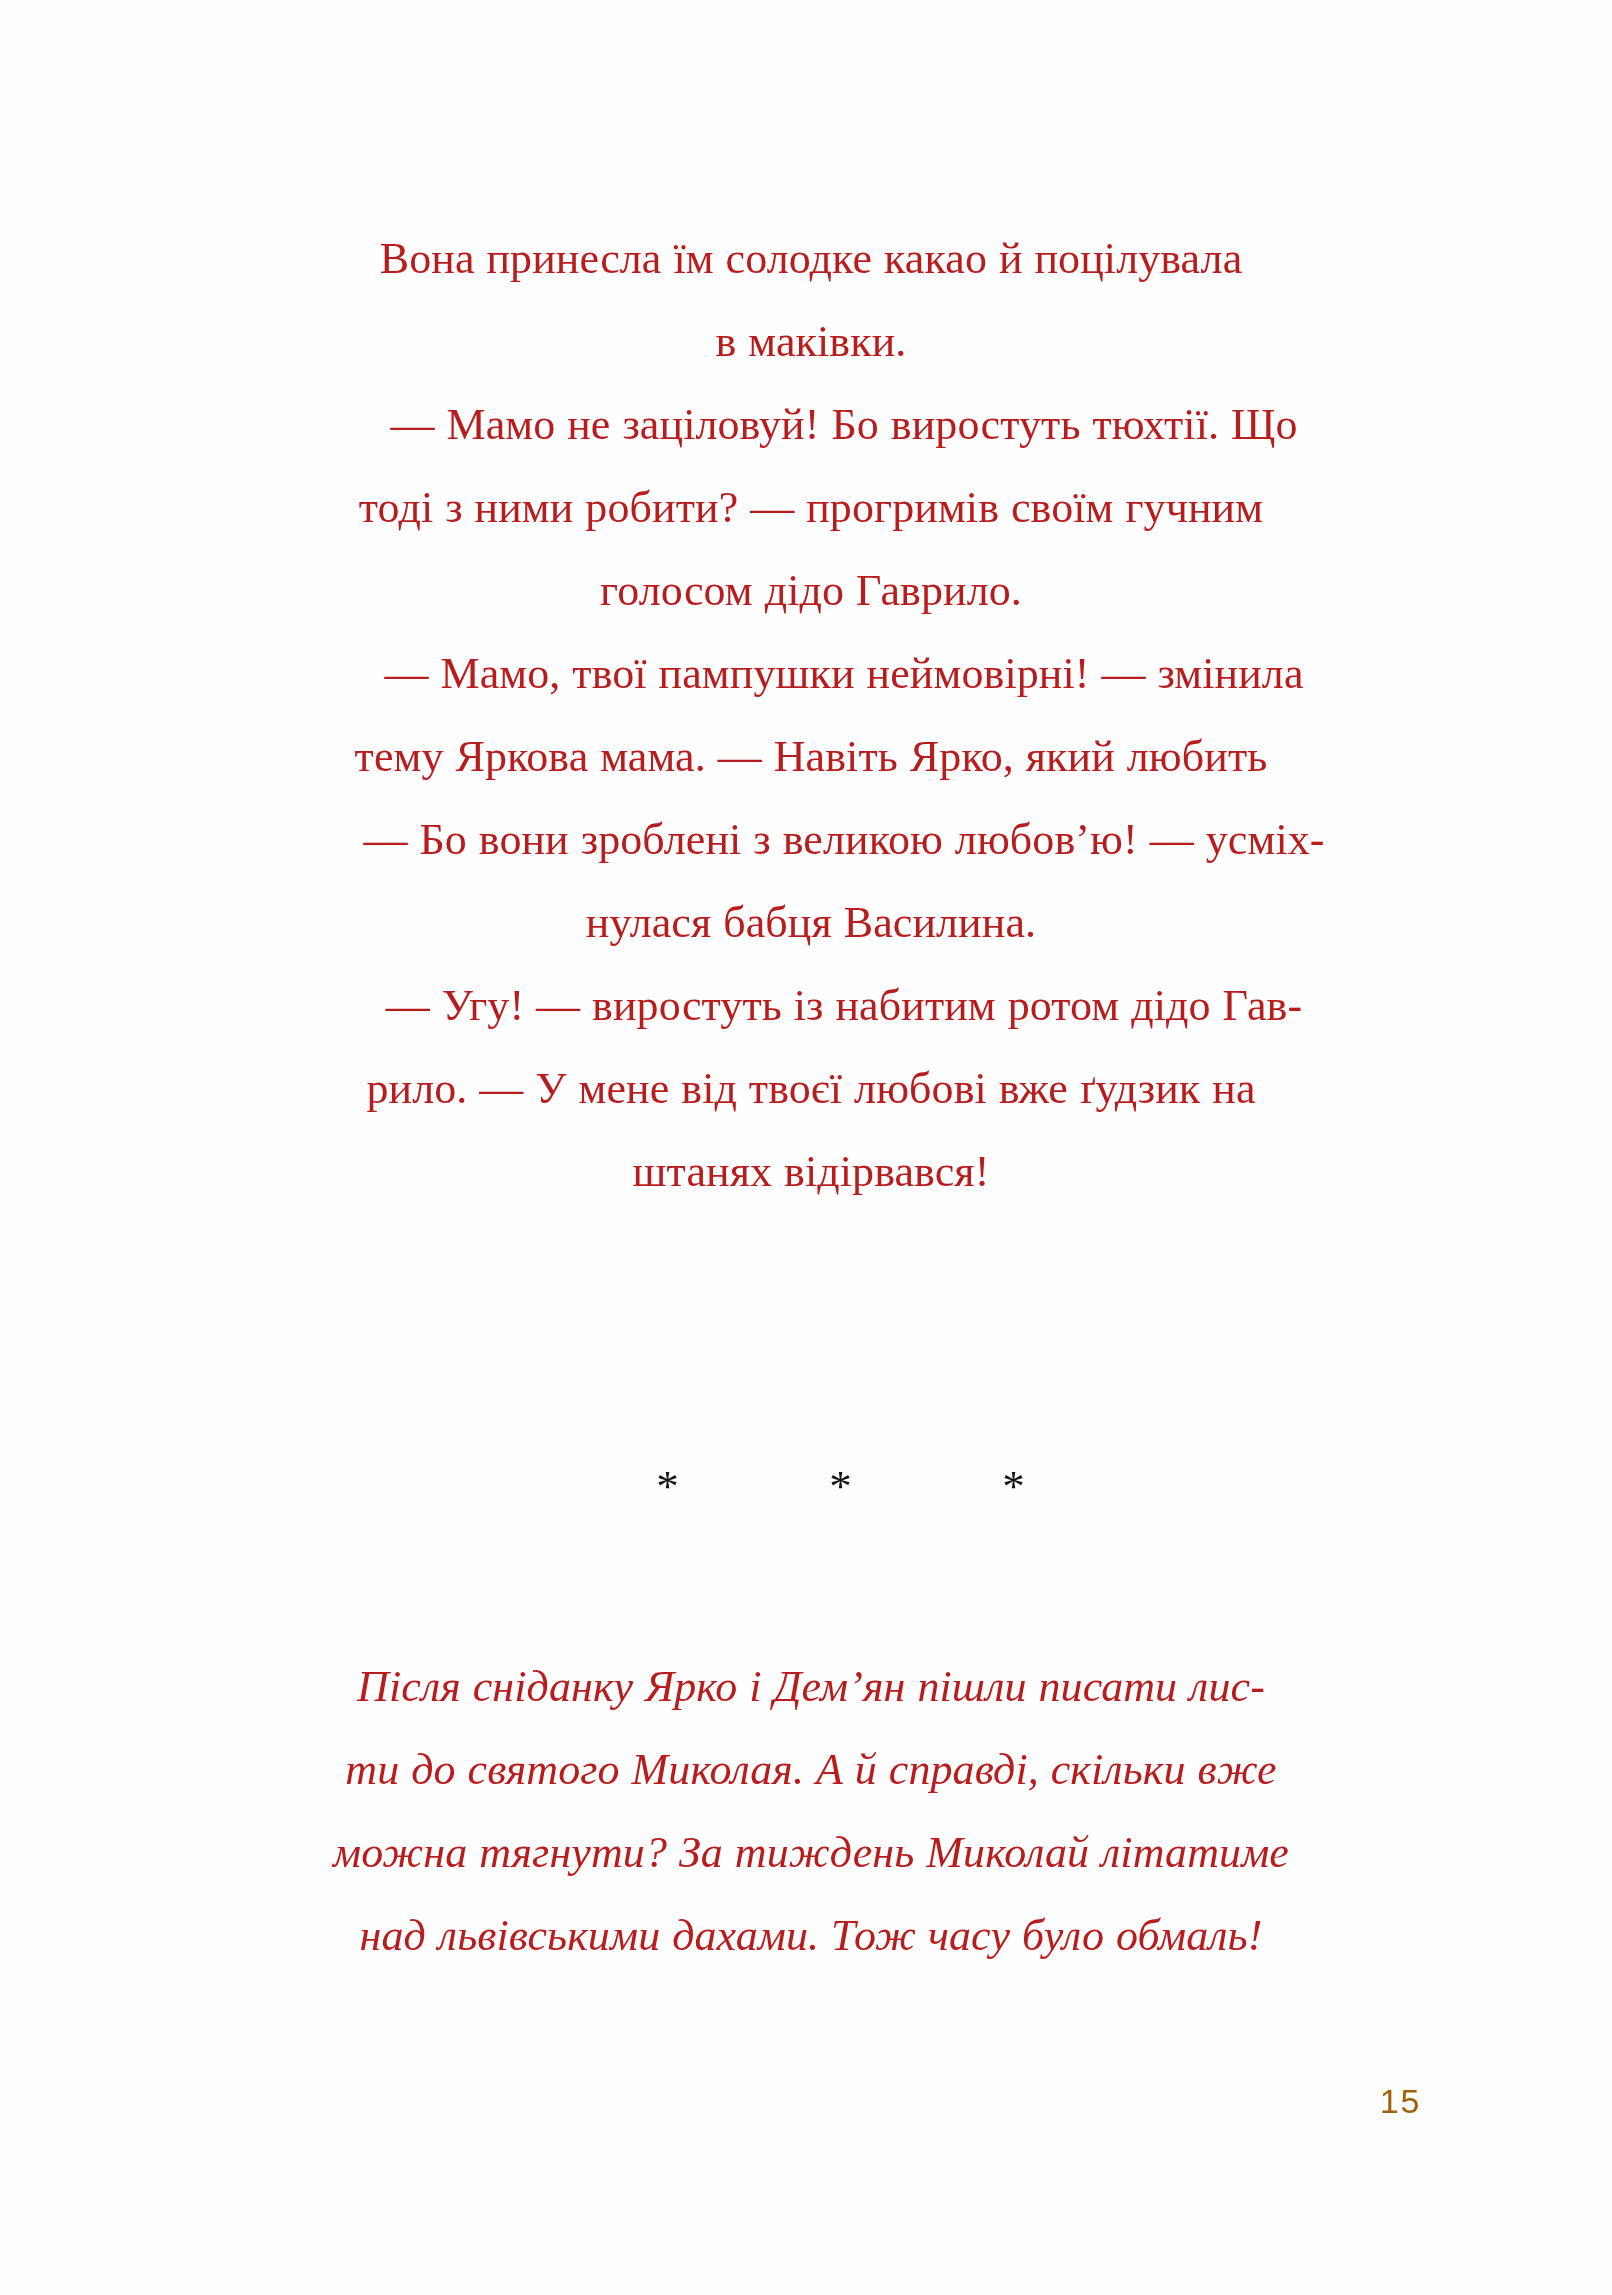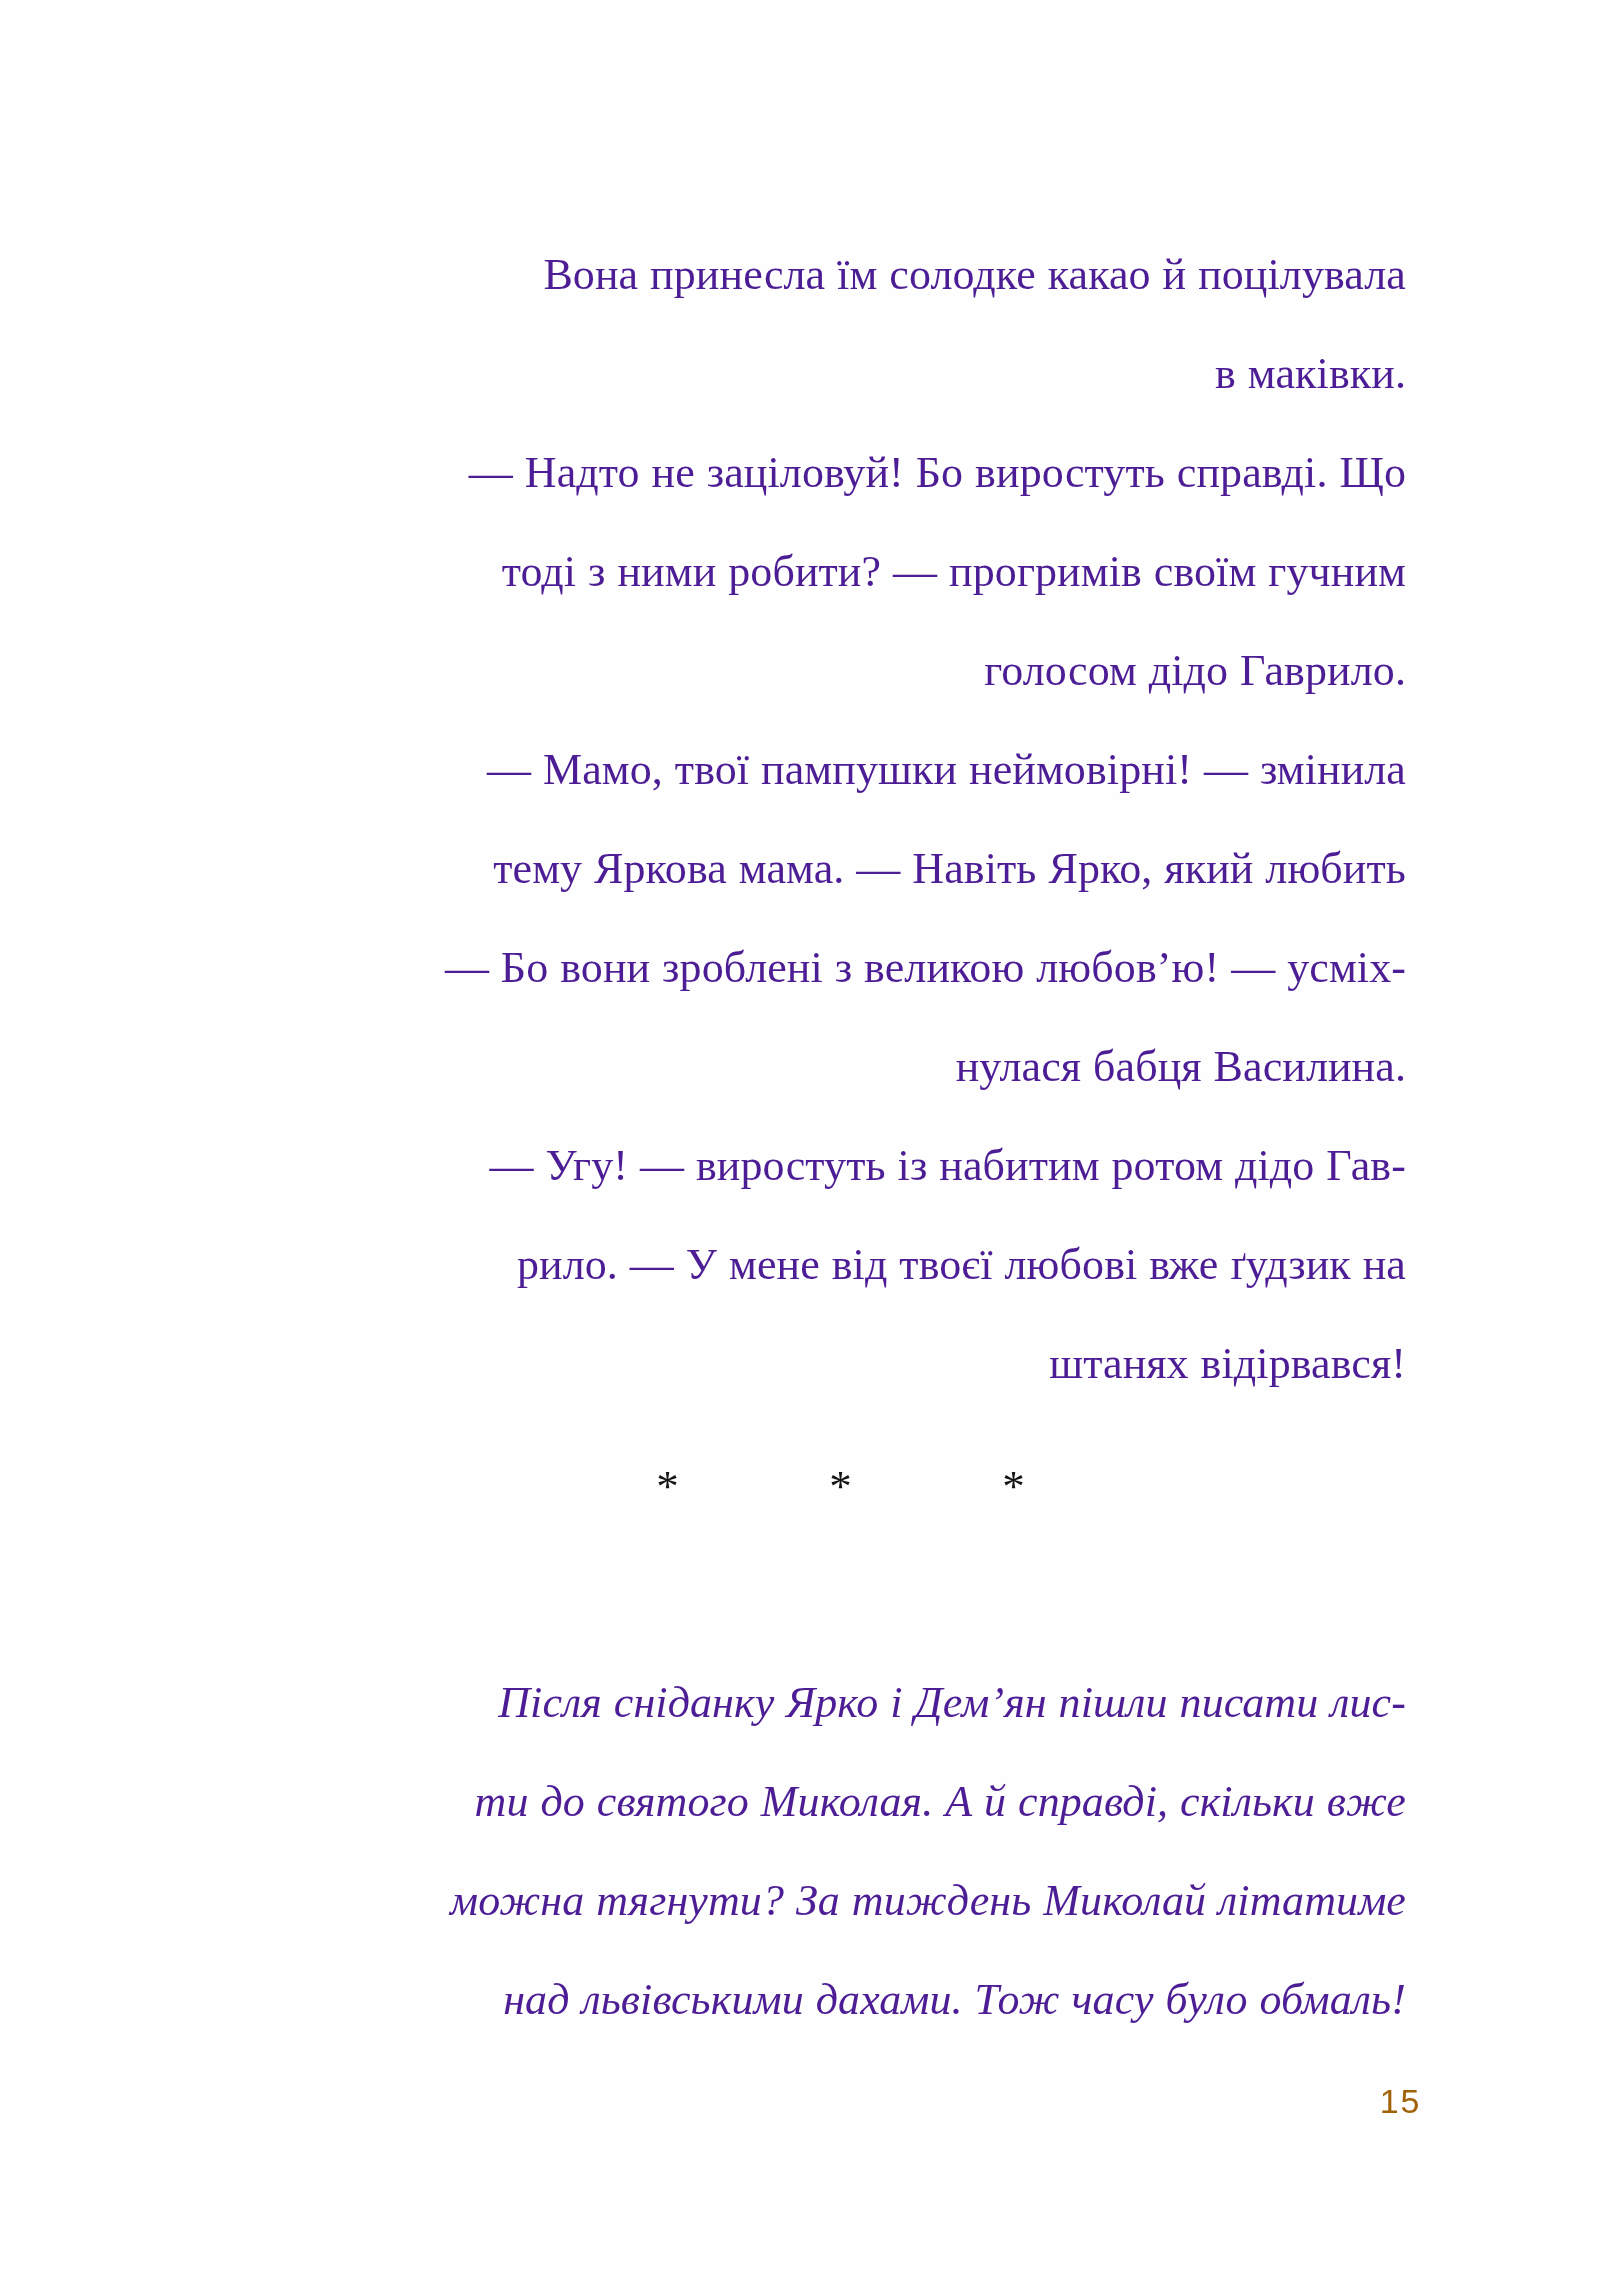--- a/index.html
+++ b/index.html
@@ -20,26 +20,26 @@
     box-sizing: border-box;
     overflow: hidden;
   }
   .text-block {
     position: absolute;
     left: 200px;
     top: 217px;
     width: 1222px;
   }
   p.para {
-    margin: 16px;
+    margin: 0;
     font-size: 44px;
     line-height: 83px;
     letter-spacing: 0.1px;
-    text-align: right;
-    color: #4c1d95;
+    text-align: center;
+    color: #b91c1c;
     font-weight: 400;
     word-spacing: 0.8px;
   }
   p.indent {
     text-indent: 66px;
   }
   .sep {
     position: absolute;
     left: 200px;
     top: 1461px;
@@ -86,21 +86,21 @@
 </head>
 <body>
 
 <div class="page">
 
   <div class="text-block">
 
     <p class="para">Вона принесла їм солодке какао й поцілувала</p>
     <p class="para">в маківки.</p>
 
-    <p class="para indent">— Надто не зацiловуй! Бо виростуть справді. Що</p>
+    <p class="para indent">— Мамо не зацiловуй! Бо виростуть тюхтії. Що</p>
     <p class="para">тоді з ними робити? — прогримів своїм гучним</p>
     <p class="para">голосом дідо Гаврило.</p>
 
     <p class="para indent">— Мамо, твої пампушки неймовірні! — змінила</p>
     <p class="para">тему Яркова мама. — Навіть Ярко, який любить</p>
 
     <p class="para indent">— Бо вони зроблені з великою любов’ю! — усміх-</p>
     <p class="para">нулася бабця Василина.</p>
 
     <p class="para indent">— Угу! — виростуть із набитим ротом дідо Гав-</p>

